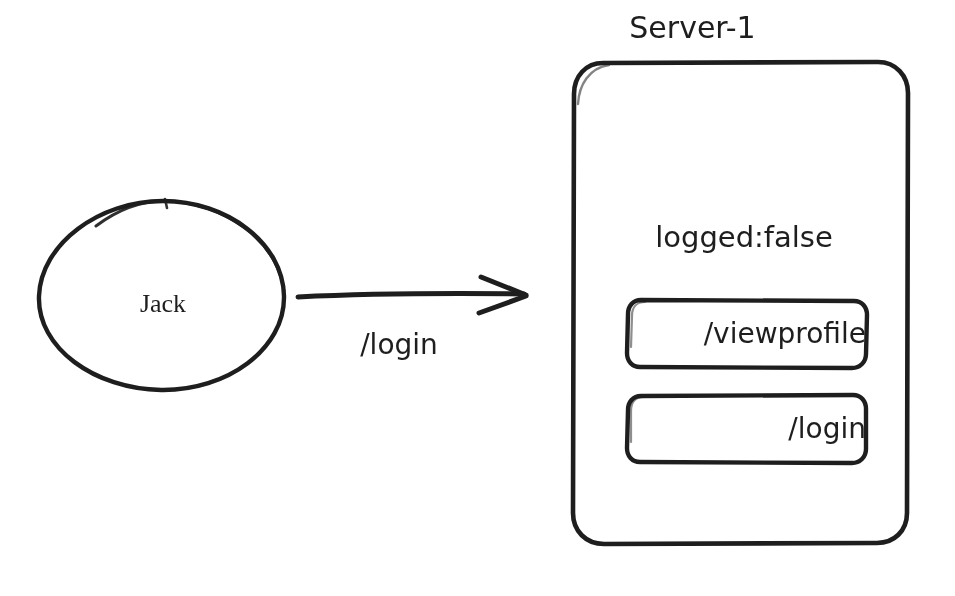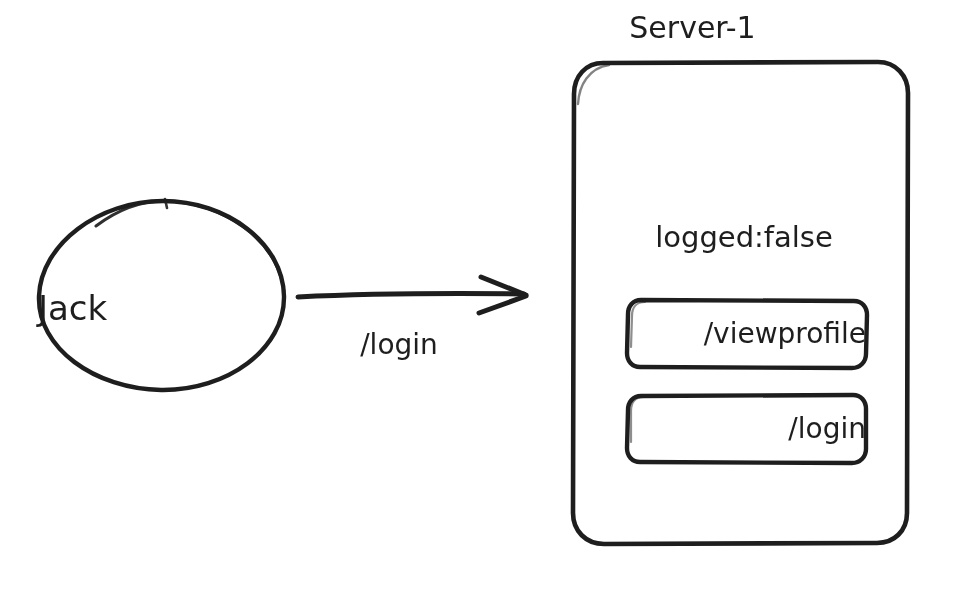--- a/index.html
+++ b/index.html
@@ -52,22 +52,23 @@
     text-align: center;
     font-size: 30px;
     transform: translateX(215px);
   }
   
   #client-label {
     left: 0;
     top: 291px;
     width: 250px;
     transform: translateX(38px);
-    text-align: left;
-    font-size: 34px;
+    text-align: center;
+    font-size: 26px;
+    font-family: Liberation Serif, serif;
   }
   
   #arrow-label {
     left: 0;
     top: 331px;
     width: 200px;
     transform: translateX(299px);
     text-align: center;
     font-size: 28px;
   }

